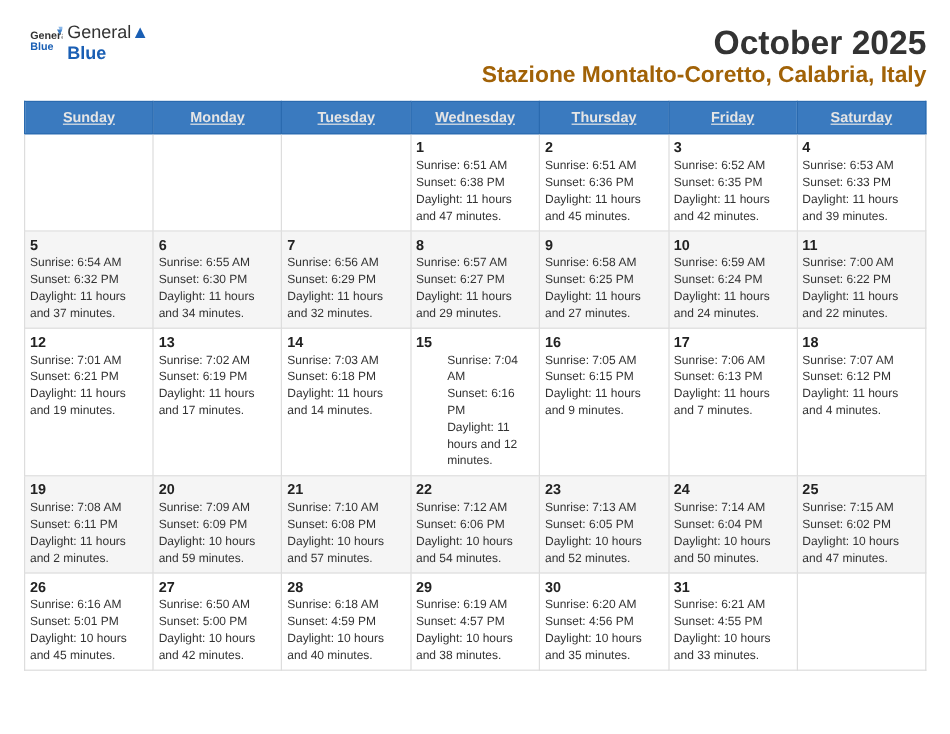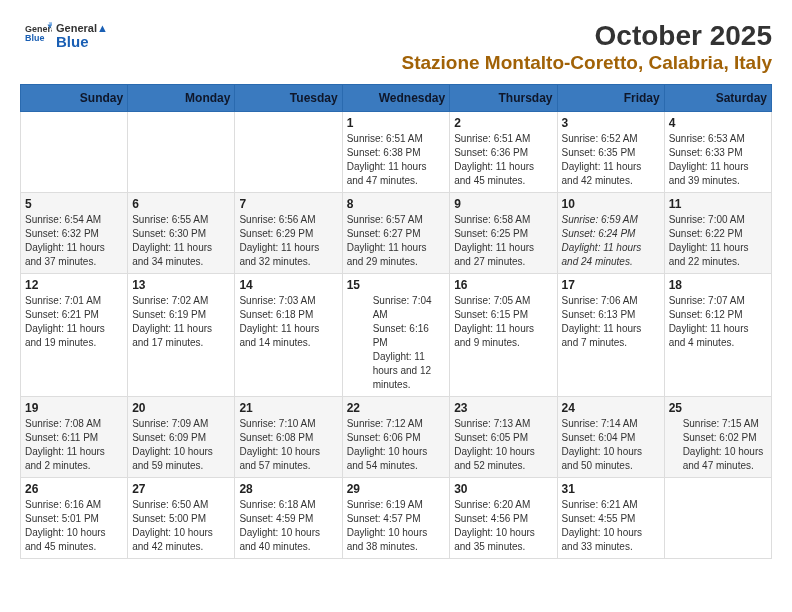--- a/index.html
+++ b/index.html
@@ -38,25 +38,26 @@
       color: #a16207;
       font-weight: bold;
     }
     .calendar-table {
       width: 100%;
       border-collapse: collapse;
       font-size: 11px;
     }
     .calendar-table th {
       background-color: #3a7abf;
-      color: #0f172a;
+      color: #e5e5e5;
       padding: 6px 4px;
-      text-align: right;
+      text-align: center;
       font-size: 12px;
       border: 1px solid #2a6aaf;
+      text-decoration: underline;
     }
     .calendar-table td {
       border: 1px solid #ddd;
       vertical-align: top;
       padding: 4px;
       height: 80px;
       width: 108px;
     }
     .day-number {
       font-size: 12px;
@@ -86,21 +87,21 @@
   <div class="logo">
     <div>
       <svg class="logo-icon" viewBox="0 0 50 50">
         <text x="2" y="22" font-size="16" font-weight="bold" fill="#333">General</text>
         <text x="2" y="38" font-size="16" font-weight="bold" fill="#1a5fb4">Blue</text>
         <polygon points="42,8 50,8 46,16" fill="#3a7abf"></polygon>
         <polygon points="44,4 52,4 48,12" fill="#5a9adf" opacity="0.7"></polygon>
       </svg>
     </div>
     <div style="margin-left:4px;">
-      <div style="font-size:11px;font-weight:bold;color:#333;line-height:1.1;text-align:center;">General<span style="color:#1a5fb4;">▲</span></div>
+      <div style="font-size:15px;font-weight:normal;color:#333;line-height:1.1;text-align:center;">General<span style="color:#1a5fb4;">▲</span></div>
       <div style="font-size:15px;font-weight:bold;color:#1a5fb4;line-height:1.1;">Blue</div>
     </div>
   </div>
   <div class="title-area">
     <div class="month-title">October 2025</div>
     <div class="location-title">Stazione Montalto-Coretto, Calabria, Italy</div>
   </div>
 </div>
 
 <table class="calendar-table">
@@ -171,21 +172,21 @@
 Daylight: 11 hours and 29 minutes.</div>
         </td>
         <td>
           <div class="day-number">9</div>
           <div class="day-info" style="white-space: pre-line;">Sunrise: 6:58 AM
 Sunset: 6:25 PM
 Daylight: 11 hours and 27 minutes.</div>
         </td>
         <td>
           <div class="day-number">10</div>
-          <div class="day-info" style="white-space: pre-line; font-style: italic;">Sunrise: 6:59 AM
+          <div class="day-info" style="white-space: pre-line;">Sunrise: 6:59 AM
 Sunset: 6:24 PM
 Daylight: 11 hours and 24 minutes.</div>
         </td>
         <td>
           <div class="day-number">11</div>
           <div class="day-info" style="white-space: pre-line;">Sunrise: 7:00 AM
 Sunset: 6:22 PM
 Daylight: 11 hours and 22 minutes.</div>
         </td>
       </tr>
@@ -265,21 +266,21 @@
 Daylight: 10 hours and 52 minutes.</div>
         </td>
         <td>
           <div class="day-number">24</div>
           <div class="day-info" style="white-space: pre-line;">Sunrise: 7:14 AM
 Sunset: 6:04 PM
 Daylight: 10 hours and 50 minutes.</div>
         </td>
         <td>
           <div class="day-number">25</div>
-          <div class="day-info" style="white-space: pre-line; margin-left: 14px;">Sunrise: 7:15 AM
+          <div class="day-info" style="white-space: pre-line;">Sunrise: 7:15 AM
 Sunset: 6:02 PM
 Daylight: 10 hours and 47 minutes.</div>
         </td>
       </tr>
       <tr>
         <td>
           <div class="day-number">26</div>
           <div class="day-info" style="white-space: pre-line;">Sunrise: 6:16 AM
 Sunset: 5:01 PM
 Daylight: 10 hours and 45 minutes.</div>

